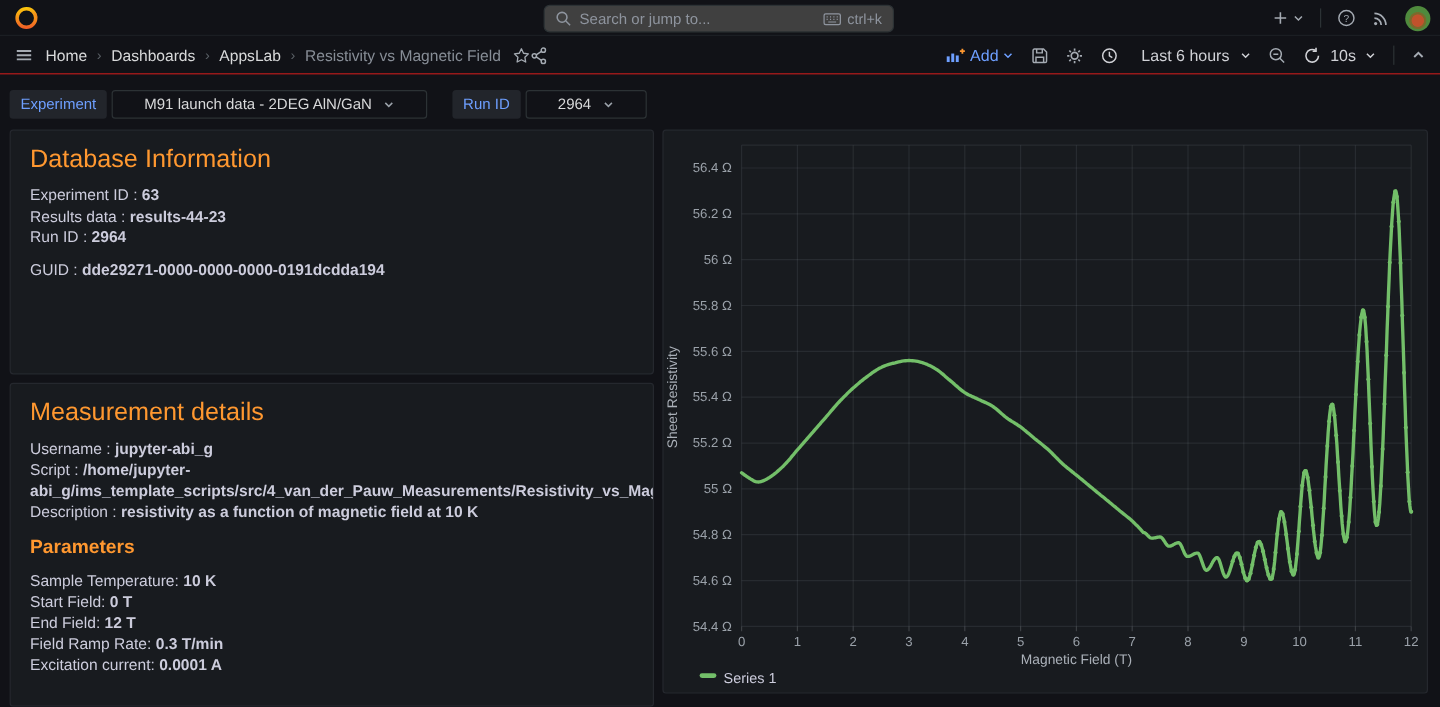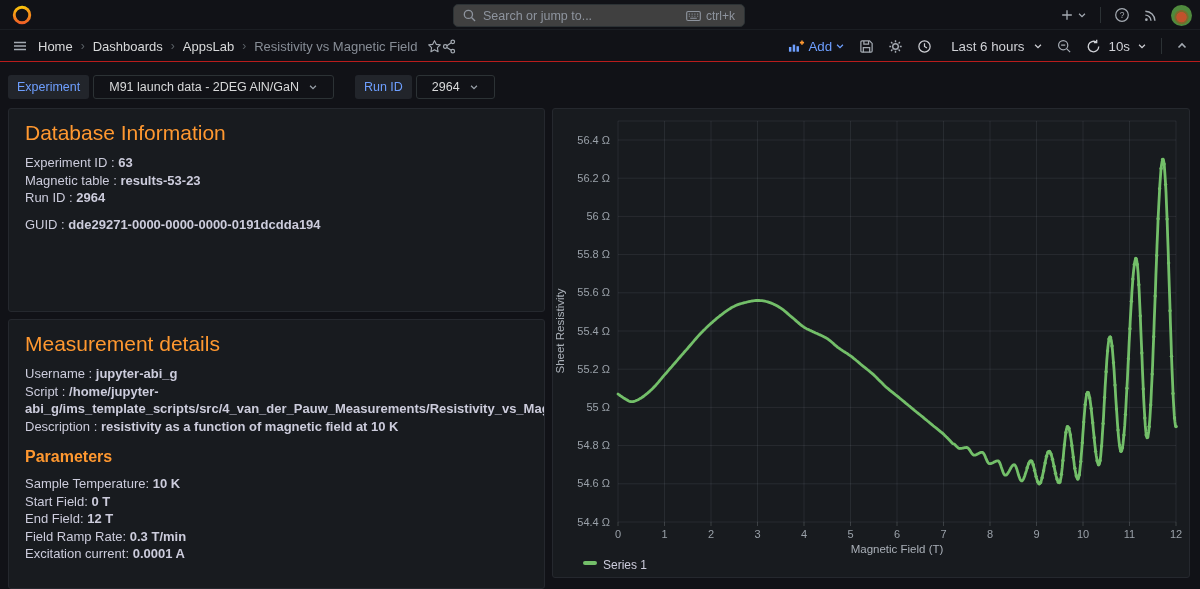--- a/index.html
+++ b/index.html
@@ -35,21 +35,21 @@
   .sep{color:#5a6066;font-size:12px}
   .tb-star{margin-left:10px}
   .tb-right{margin-left:auto;display:flex;align-items:center;gap:14px}
   .addbtn{color:var(--accent-blue);font-weight:500}
   .txtbtn{color:var(--text)}
   
   .vars{position:absolute;top:75px;left:8px;display:flex;gap:21px;align-items:center}
   .var-label{background:#22252b;color:var(--accent-blue);font-size:12.5px;font-weight:500;
              padding:5px 9px;border-radius:3px}
   .var-value{display:flex;align-items:center;gap:9px;border:1px solid #2c3235;border-radius:3px;
-             padding:4px 15px;font-size:12.5px;color:#d8d9da;background:var(--page-bg);cursor:pointer}
+             padding:4px 26px;font-size:12.5px;color:#d8d9da;background:var(--page-bg);cursor:pointer}
   .var-group{display:flex;gap:4px}
   
   .panel{position:absolute;background:var(--panel-bg);border:1px solid var(--panel-border);
          border-radius:3px;overflow:hidden}
   #p-db{left:8px;top:108px;width:537px;height:204px}
   #p-meas{left:8px;top:319px;width:537px;height:270px}
   #p-chart{left:552px;top:108px;width:638px;height:470px}
   .panel h2{margin:12px 16px 4px;font-size:21px;font-weight:500;color:var(--accent-orange)}
   .panel h3{margin:13px 16px 2px;font-size:16px;font-weight:700;color:var(--accent-orange)}
   .group{margin-top:9px}
@@ -230,21 +230,21 @@
         </svg>
       </span>
     </span>
   </div>
 
 <section class="panel" id="p-db">
   <h2>Database Information</h2>
   <div id="db-body">
       <div class="group">
         <div class="kv"><span>Experiment ID : </span><b>63</b></div>
-        <div class="kv"><span>Magnetic table : </span><b>results-53-23</b></div>
+        <div class="kv"><span>Results data : </span><b>results-44-23</b></div>
         <div class="kv"><span>Run ID : </span><b>2964</b></div>
       </div>
       <div class="group">
         <div class="kv"><span>GUID : </span><b>dde29271-0000-0000-0000-0191dcdda194</b></div>
       </div>
     </div>
 </section>
 
 <section class="panel" id="p-meas">
   <h2>Measurement details</h2>

